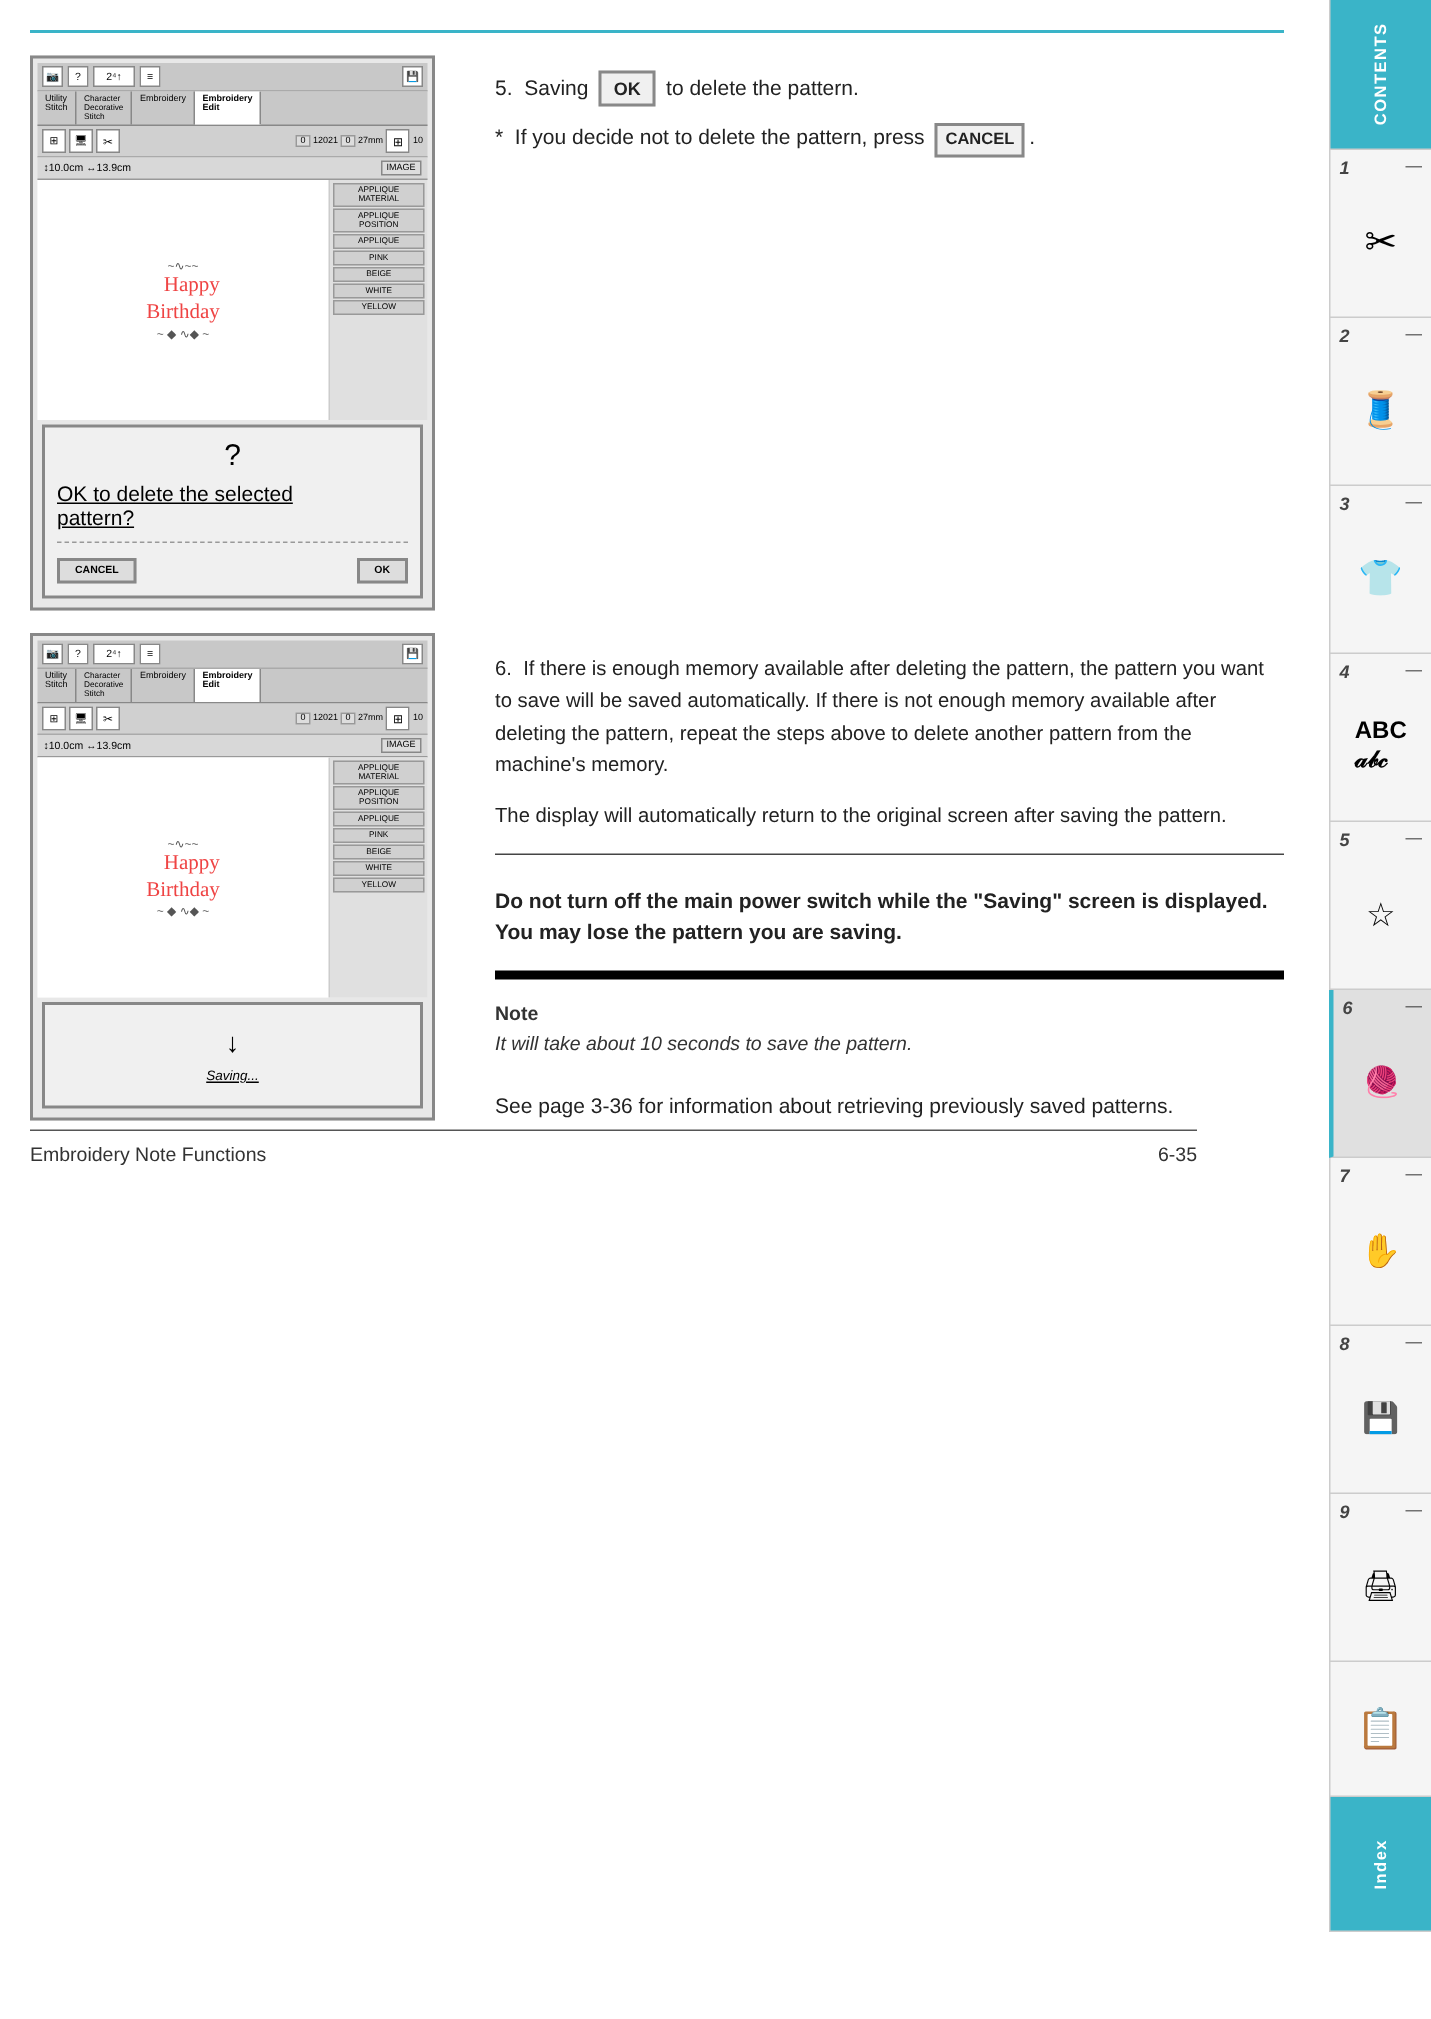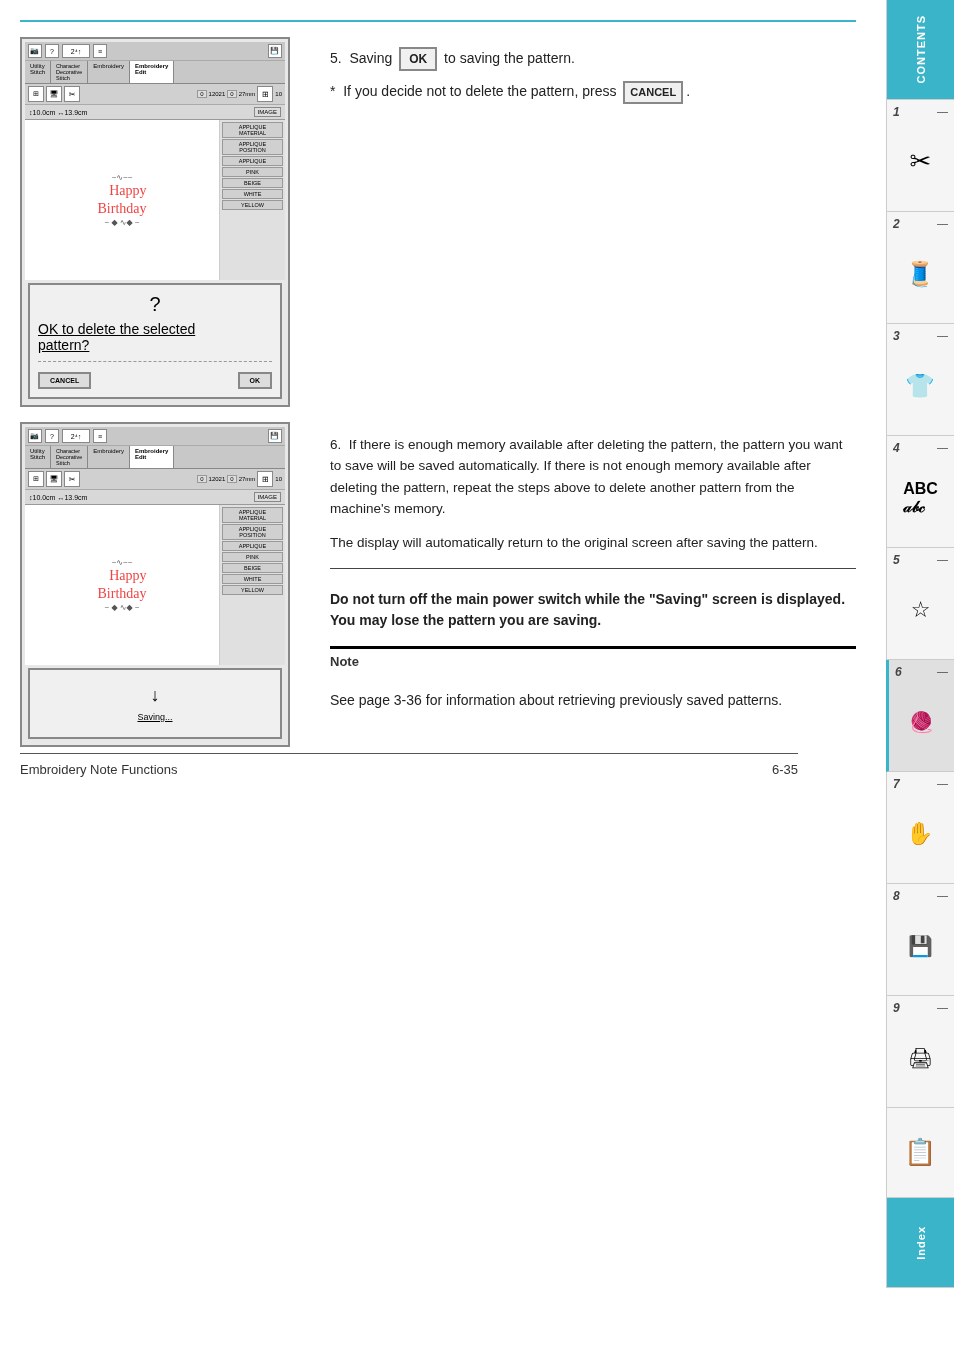--- a/index.html
+++ b/index.html
@@ -266,22 +266,22 @@
     .caution-text {
       font-size: 14px;
       font-weight: bold;
       line-height: 1.5;
       color: #222;
     }
 
     .note-section {
       margin-top: 15px;
       margin-bottom: 15px;
-      border-top: 3px solid #000000;
-      padding-top: 5px;
+      border-top: 6px solid #000000;
+      padding-top: 15px;
     }
 
     .note-title {
       font-size: 13px;
       font-weight: bold;
       color: #333;
       margin-bottom: 3px;
     }
 
     .note-text {
@@ -613,33 +613,33 @@
             <div class="screen-sidebar-item">APPLIQUE</div>
             <div class="screen-sidebar-item">PINK</div>
             <div class="screen-sidebar-item">BEIGE</div>
             <div class="screen-sidebar-item">WHITE</div>
             <div class="screen-sidebar-item">YELLOW</div>
           </div>
         </div>
 
         <div style="border:2px solid #888;background:#f0f0f0;margin:3px;padding:15px 10px;text-align:center;">
           <div style="font-size:18px;margin-bottom:6px;">↓</div>
-          <div style="font-size:9px;text-decoration:underline;">Saving...</div>
+          <div style="font-size:9px;font-style:italic;text-decoration:underline;">Saving...</div>
         </div>
       </div>
 
     </div>
 
     <div class="instructions-column">
 
       <p class="step-text">
         <span>5.</span>
         &nbsp;<span>Saving</span>
         <span class="ok-button-inline">OK</span>
-        <span>to saving the pattern.</span>
+        <span>to delete the pattern.</span>
       </p>
 
       <p class="asterisk-line">
         *&nbsp; <span>If you decide not to delete the pattern, press</span>
         <span class="cancel-button-inline">CANCEL</span><span>.</span>
       </p>
 
       <div style="height: 320px;"></div>
 
       <p class="step-6-text">
@@ -649,20 +649,21 @@
 
       <p class="step-6-text">The display will automatically return to the original screen after saving the pattern.</p>
 
       <hr class="section-divider">
       <div class="caution-section">
         <p class="caution-text">Do not turn off the main power switch while the "Saving" screen is displayed. You may lose the pattern you are saving.</p>
       </div>
 
       <div class="note-section">
         <p class="note-title">Note</p>
+        <p class="note-text">It will take about 10 seconds to save the pattern.</p>
       </div>
 
       <p class="see-page-text">See page 3-36 for information about retrieving previously saved patterns.</p>
 
     </div>
   </div>
 
   <div class="page-footer">
     <span class="footer-title">Embroidery Note Functions</span>
     <span class="footer-page">6-35</span>

